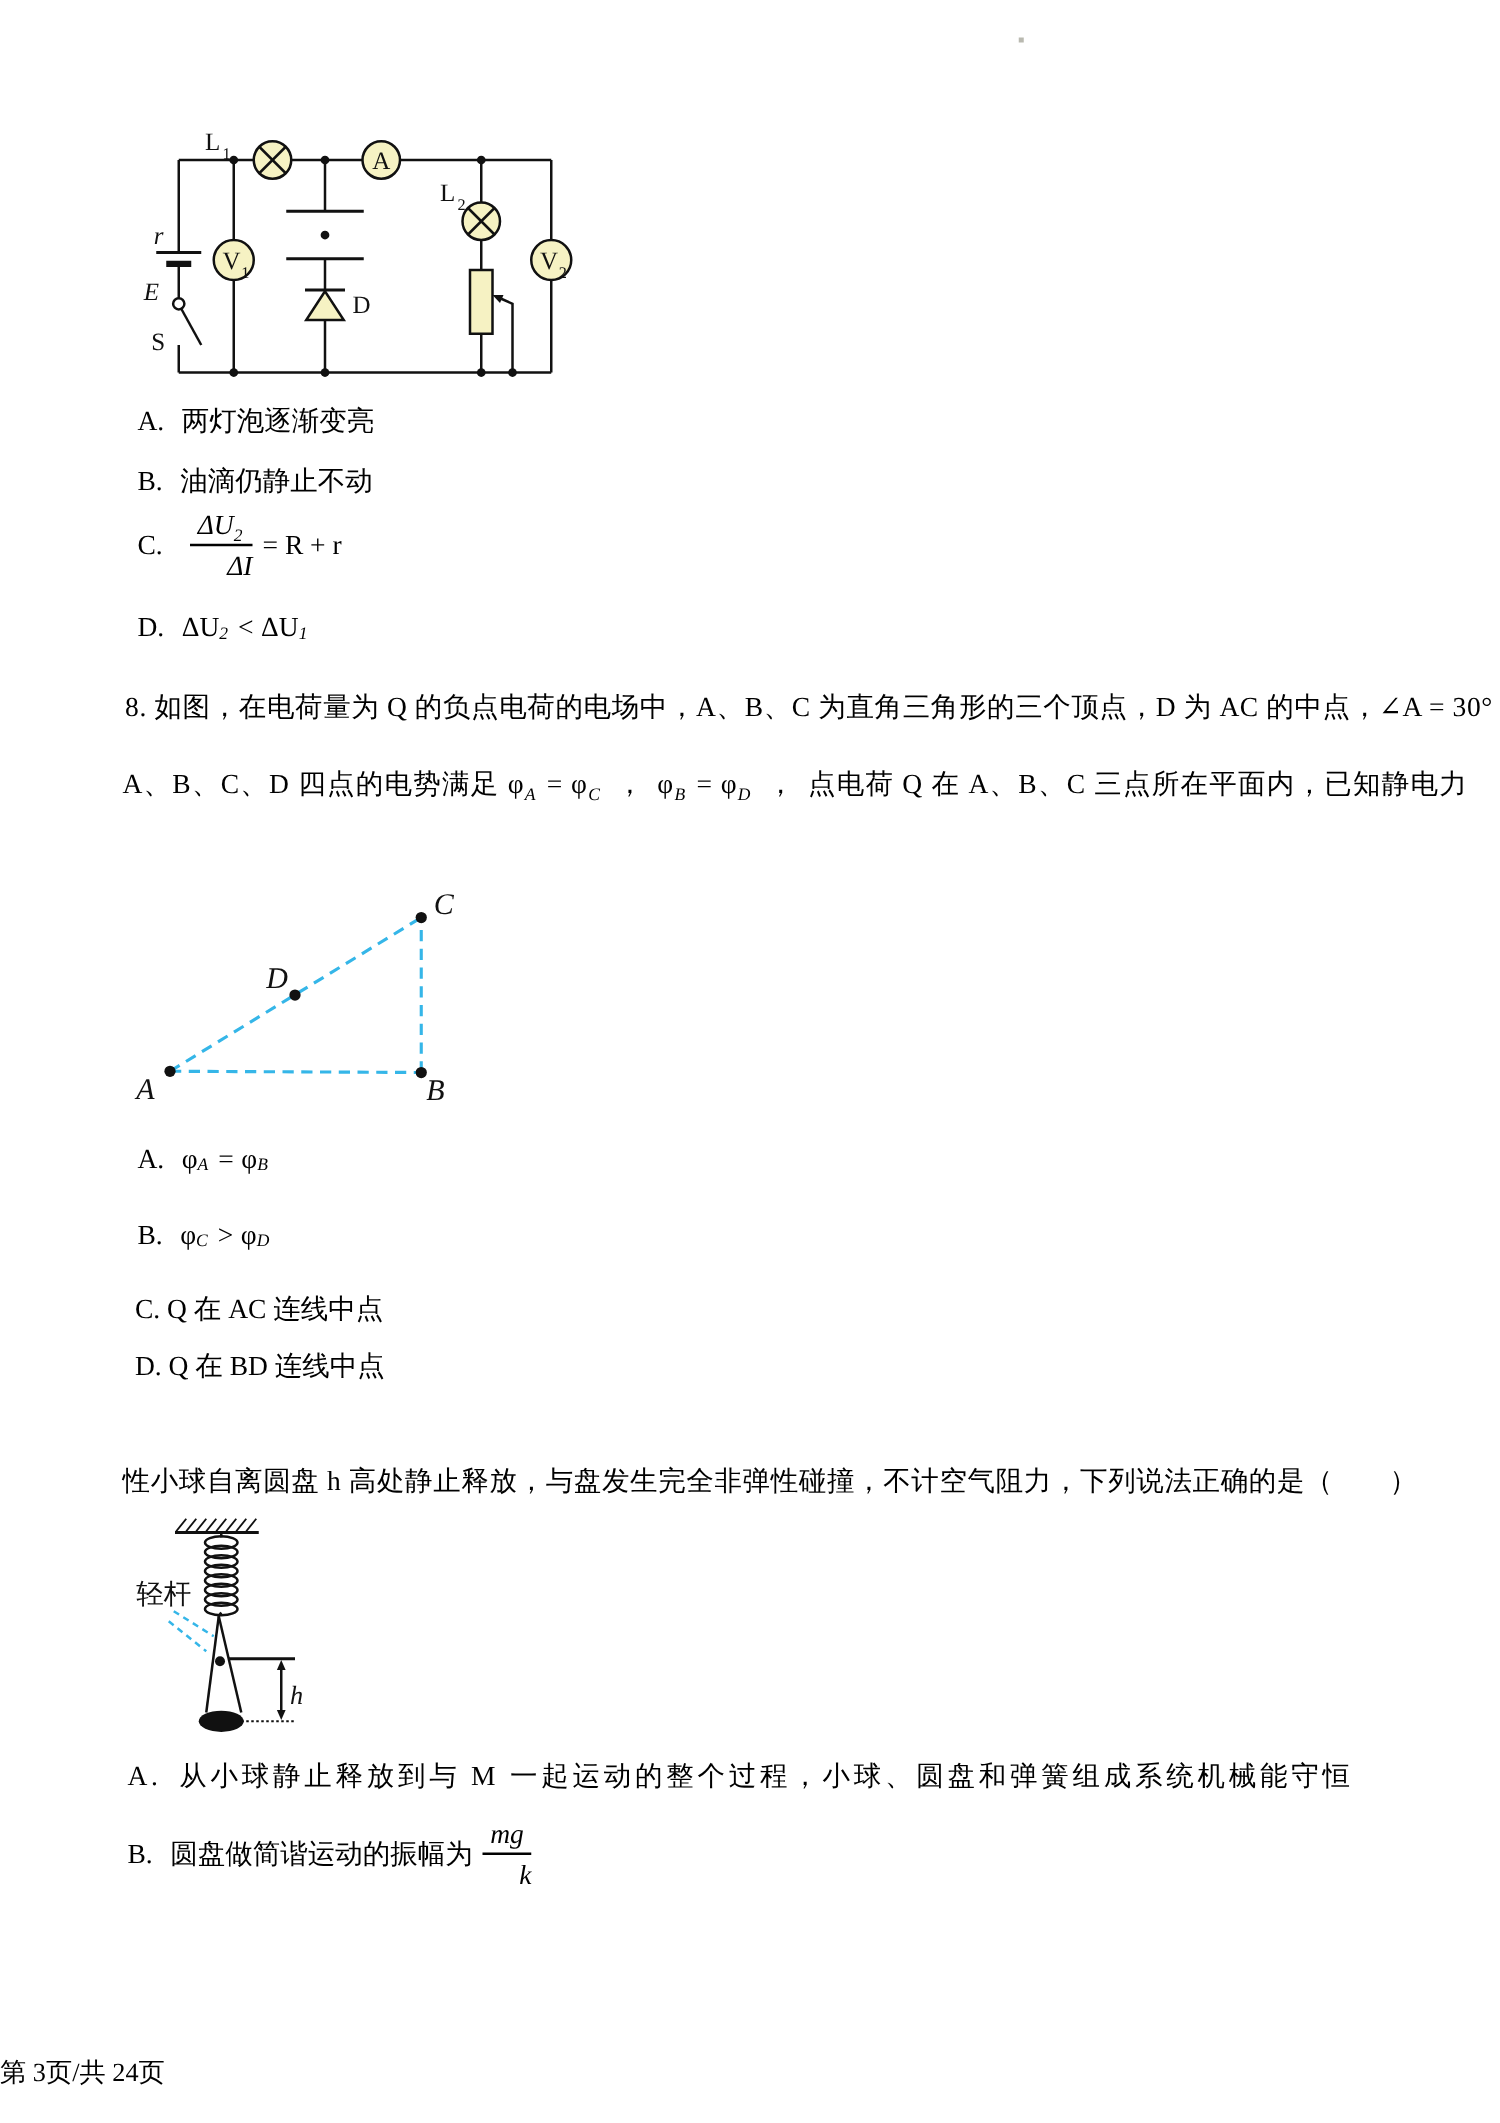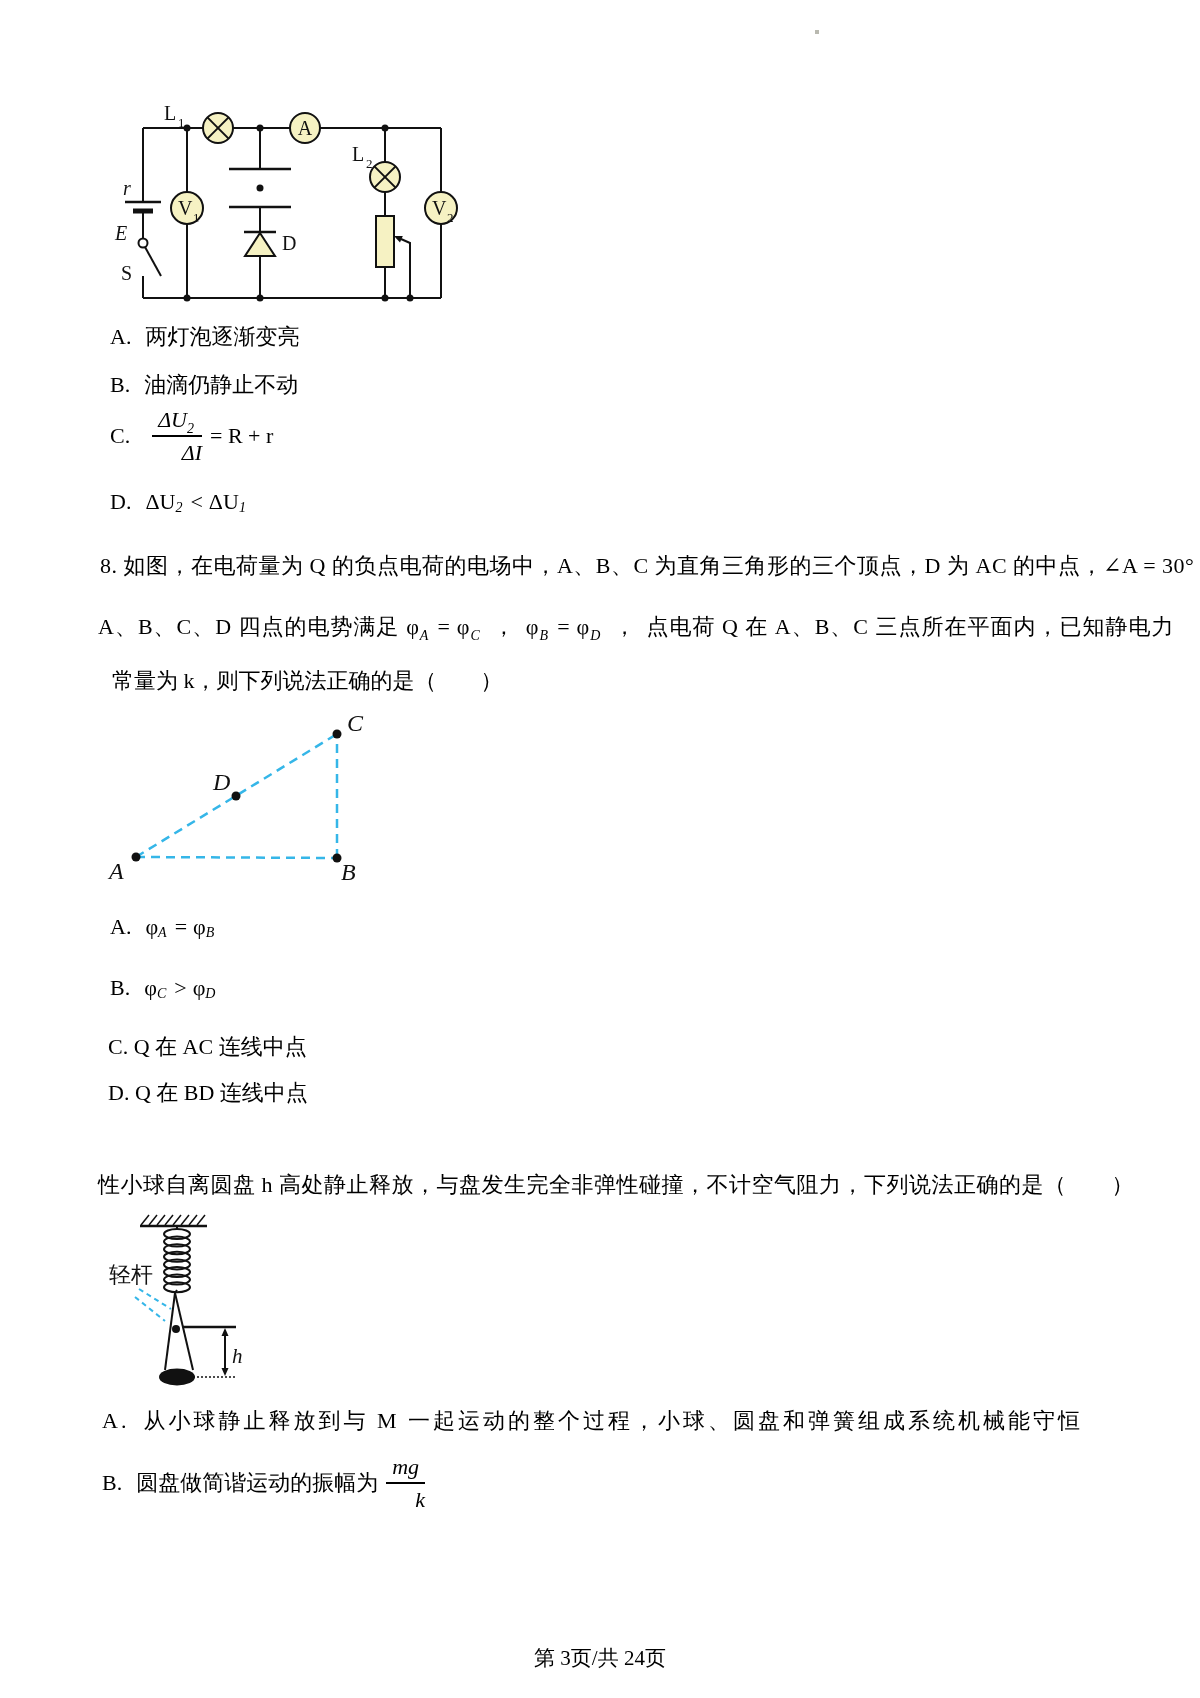--- a/index.html
+++ b/index.html
@@ -13,21 +13,21 @@
   .sep{margin:0 10px;}
   .row{display:flex;align-items:center;}
   .row .lbl{margin-right:14px;}
   .frac{display:inline-flex;flex-direction:column;align-items:flex-end;font-style:italic;
         font-size:22px;line-height:1.15;vertical-align:middle;margin:0 8px;}
   .frac .fnum{border-bottom:2px solid #000;padding:0 6px 3px;}
   .frac .fden{padding-top:3px;}
   .ls1{letter-spacing:1px;}
   .ls05{letter-spacing:0.5px;}
   .ls3{letter-spacing:3px;}
-  .footer{width:1200px;text-align:center;font-size:21px;}
+  .footer{width:1200px;font-size:21px;}
   .stray{position:absolute;left:815px;top:30px;width:4px;height:4px;background:#b9b9b0;}
 </style>
 </head>
 <body>
 
 <div class="page">
 
   <div class="stray"></div>
 
   <svg class="abs" style="left:100px;top:90px" width="370" height="220" viewBox="0 0 370 220">
@@ -146,21 +146,20 @@
     <span class="math">ΔU</span>
       <span class="msub">1</span>
   </div>
 
   <div class="abs cn ls05" style="left:100px;top:551px">8. 如图，在电荷量为 Q 的负点电荷的电场中，A、B、C 为直角三角形的三个顶点，D 为 AC 的中点，∠A = 30°，</div>
 
   <div class="abs cn ls1" style="left:98px;top:612px">
     <span>A、B、C、D 四点的电势满足 </span><span class="math">φ</span><span class="msub">A</span><span class="op">=</span><span class="math">φ</span><span class="msub">C</span><span class="sep">，</span><span class="math">φ</span><span class="msub">B</span><span class="op">=</span><span class="math">φ</span><span class="msub">D</span><span class="sep">，</span><span>点电荷 Q 在 A、B、C 三点所在平面内，已知静电力</span>
   </div>
 
-  <div class="abs cn" style="left:112px;top:666px">常量为 k，则下列说法正确的是（　　）</div>
 
   <svg class="abs" style="left:95px;top:690px" width="300" height="195" viewBox="0 0 300 195">
     <g fill="none" stroke-width="2.5" stroke-dasharray="9,6">
       <line x1="41" y1="167" x2="242" y2="168" stroke="#35b6e8"></line>
       <line x1="41" y1="167" x2="242" y2="44" stroke="#35b6e8"></line>
       <line x1="242" y1="168" x2="242" y2="44" stroke="#35b6e8"></line>
     </g>
     <g fill="#111">
       <circle cx="41" cy="167" r="4.5"></circle>
       <circle cx="242" cy="168" r="4.5"></circle>

